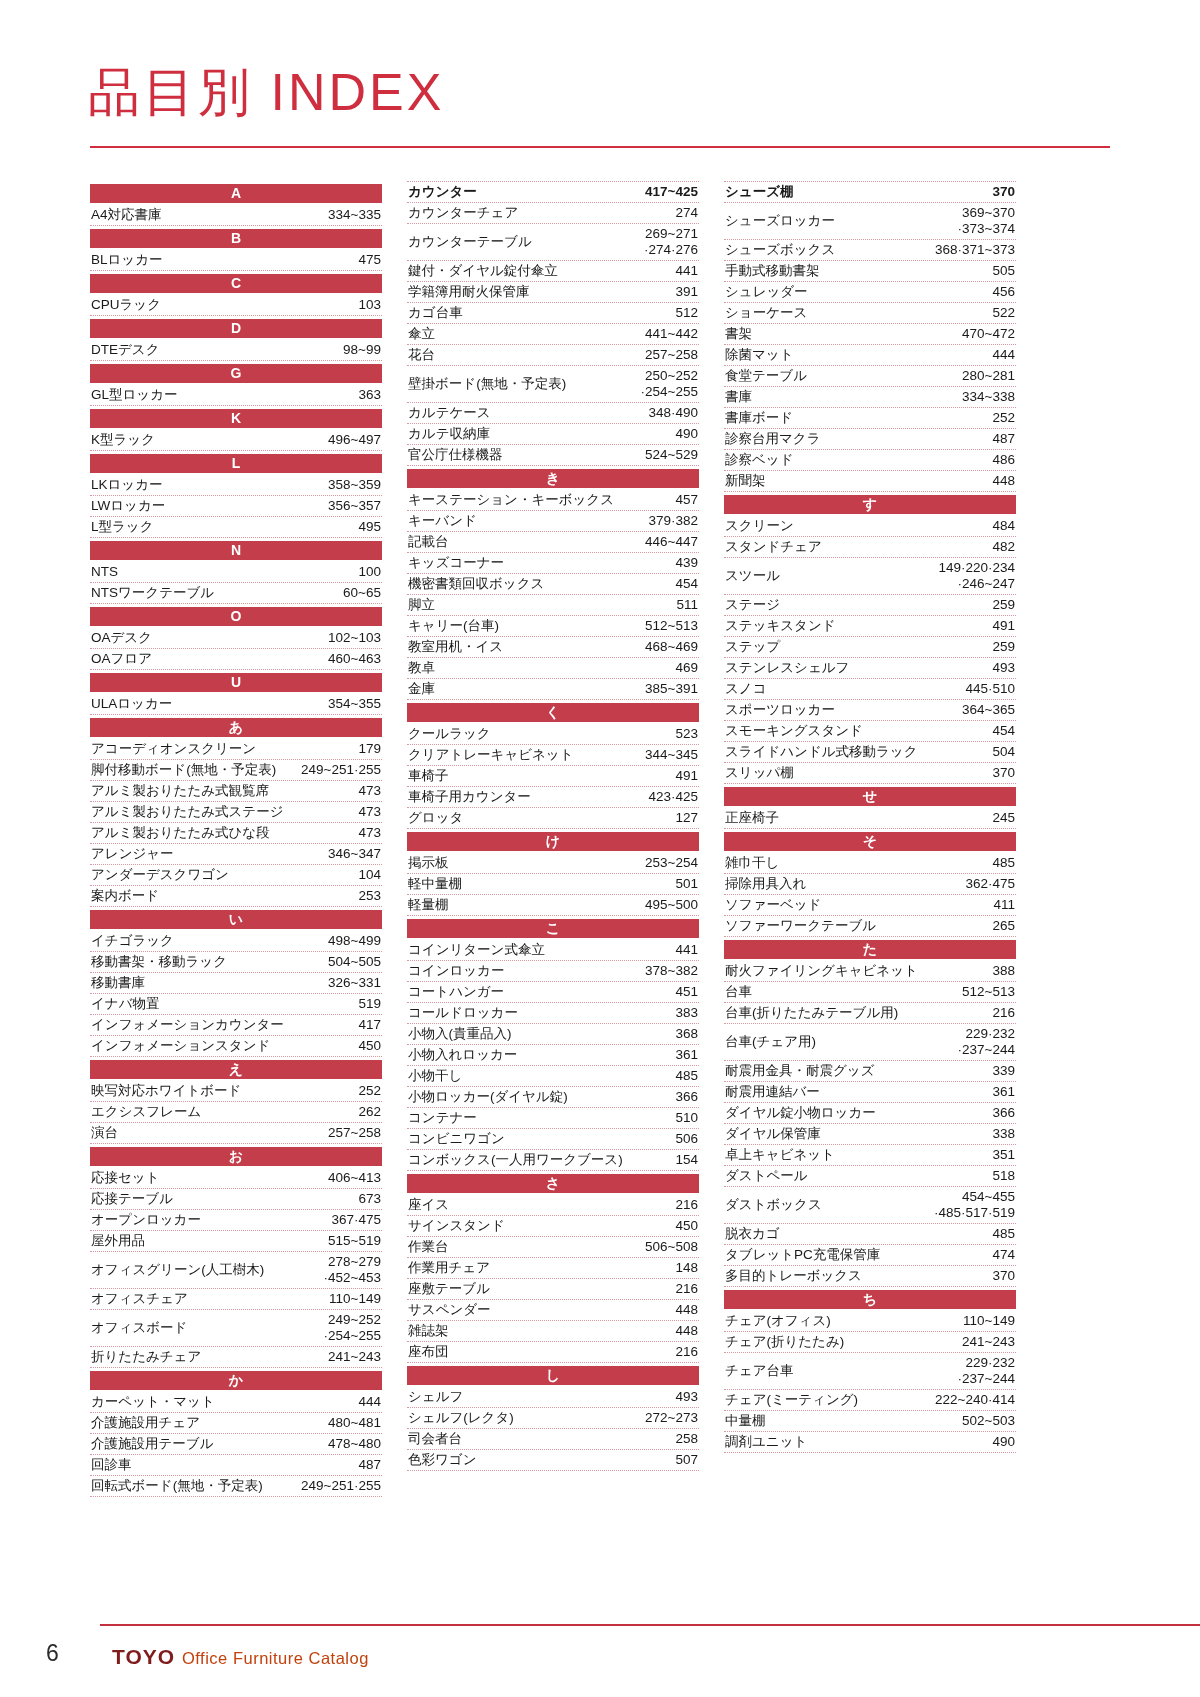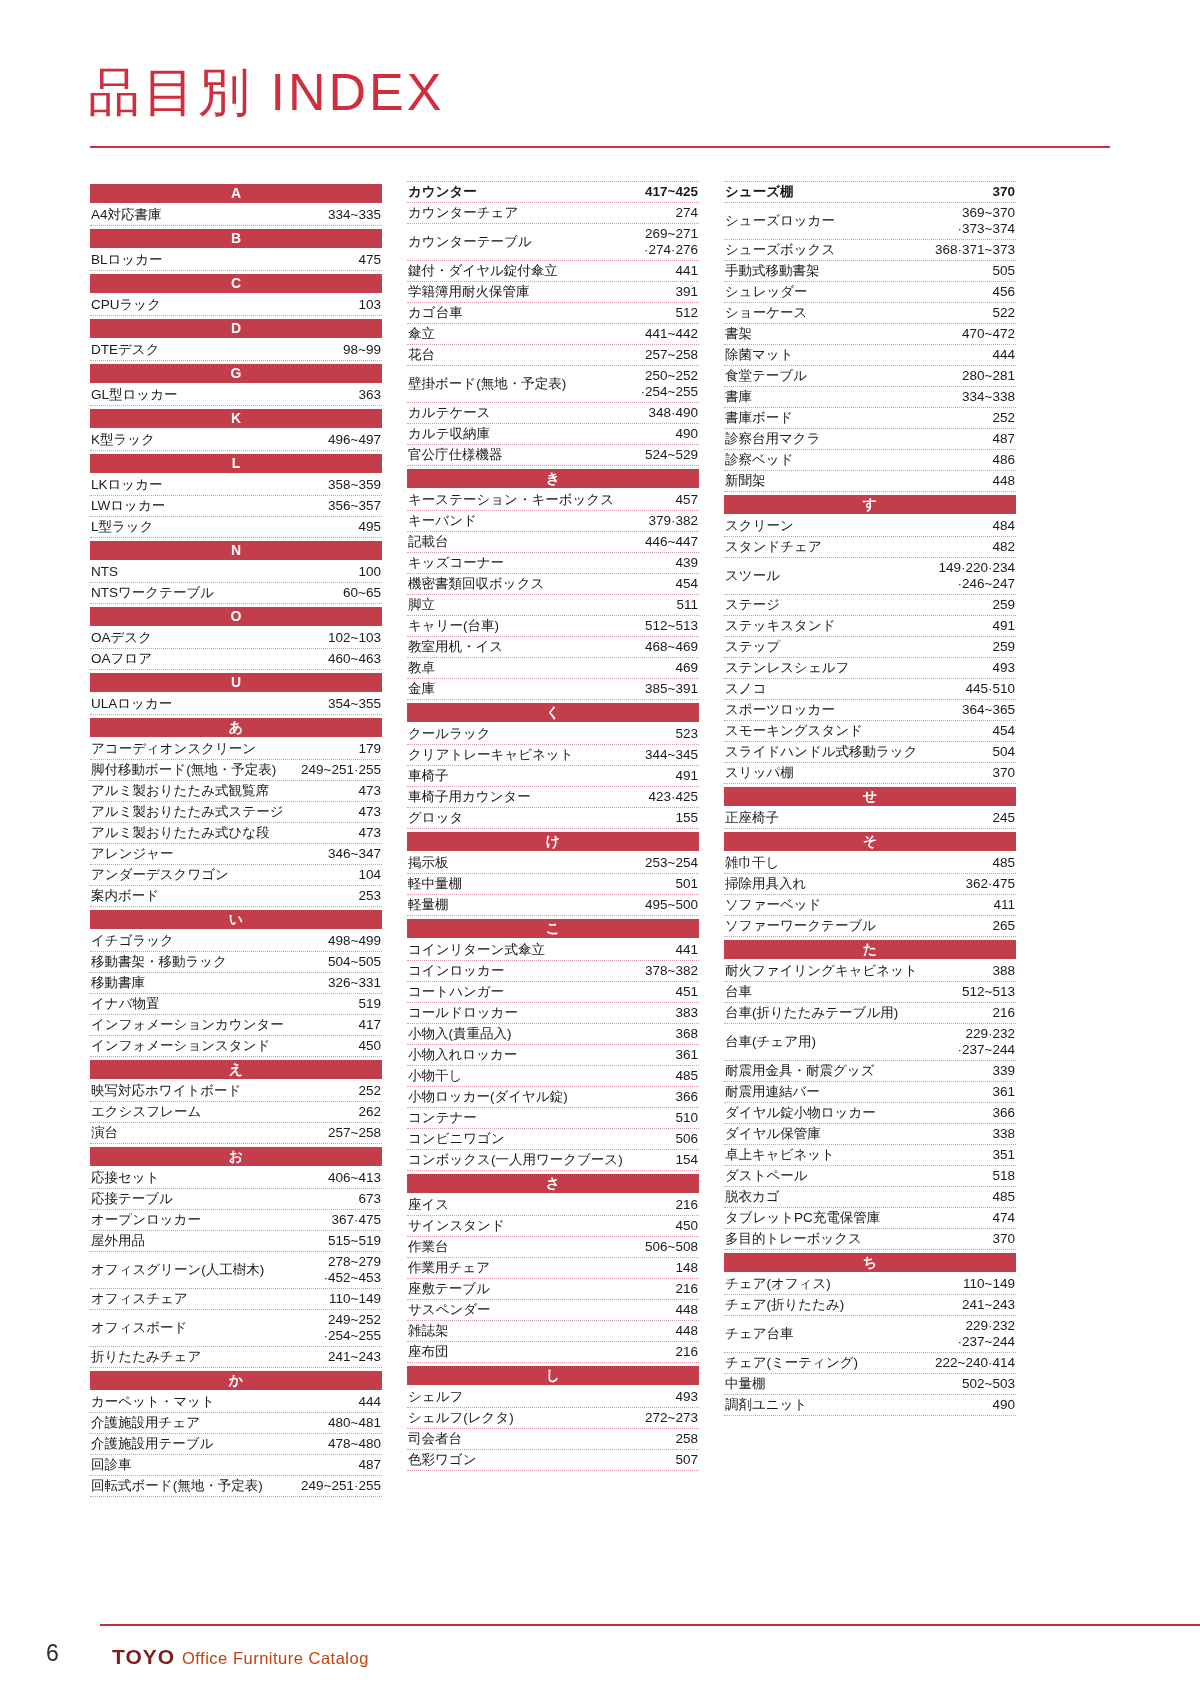--- a/index.html
+++ b/index.html
@@ -461,21 +461,21 @@
     <span class="pg">491</span>
   </div>
 
   <div class="row">
     <span class="lbl">車椅子用カウンター</span>
     <span class="pg">423·425</span>
   </div>
 
   <div class="row">
     <span class="lbl">グロッタ</span>
-    <span class="pg">155</span>
+    <span class="pg">127</span>
   </div>
 
   <div class="sec-header">
     <span class="sec-label">け</span>
   </div>
 
   <div class="row">
     <span class="lbl">掲示板</span>
     <span class="pg">253~254</span>
   </div>
@@ -835,20 +835,25 @@
   <div class="row">
     <span class="lbl">卓上キャビネット</span>
     <span class="pg">351</span>
   </div>
 
   <div class="row">
     <span class="lbl">ダストペール</span>
     <span class="pg">518</span>
   </div>
 
+  <div class="row">
+    <span class="lbl">ダストボックス</span>
+    <span class="pg">454~455
+·485·517·519</span>
+  </div>
 
   <div class="row">
     <span class="lbl">脱衣カゴ</span>
     <span class="pg">485</span>
   </div>
 
   <div class="row">
     <span class="lbl">タブレットPC充電保管庫</span>
     <span class="pg">474</span>
   </div>

